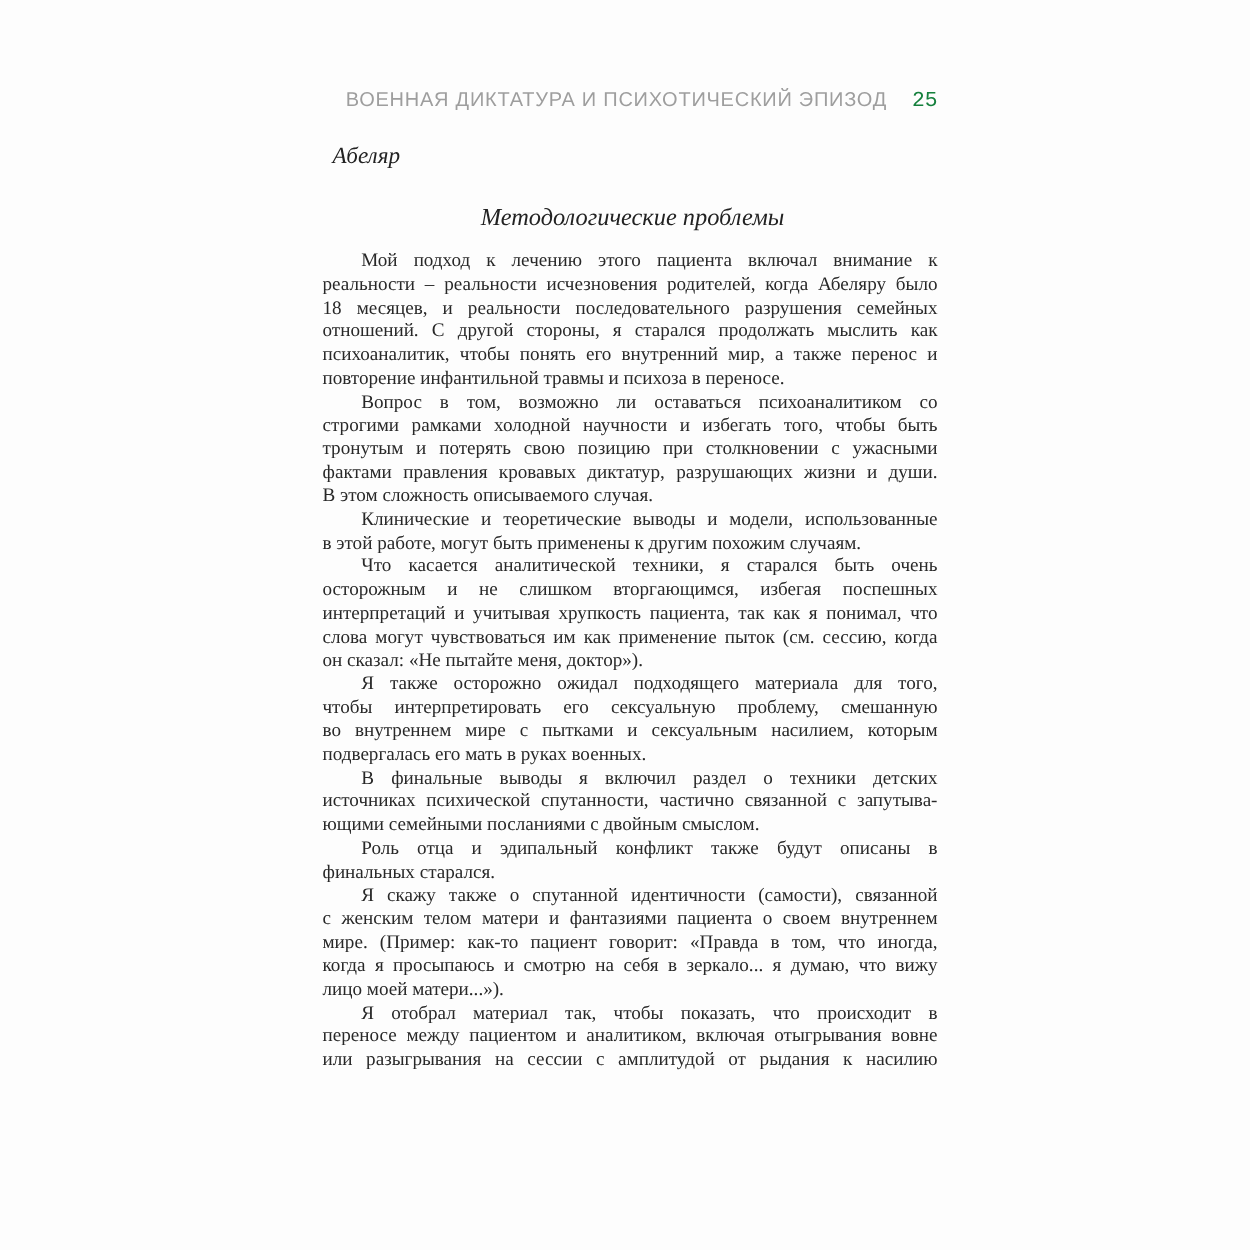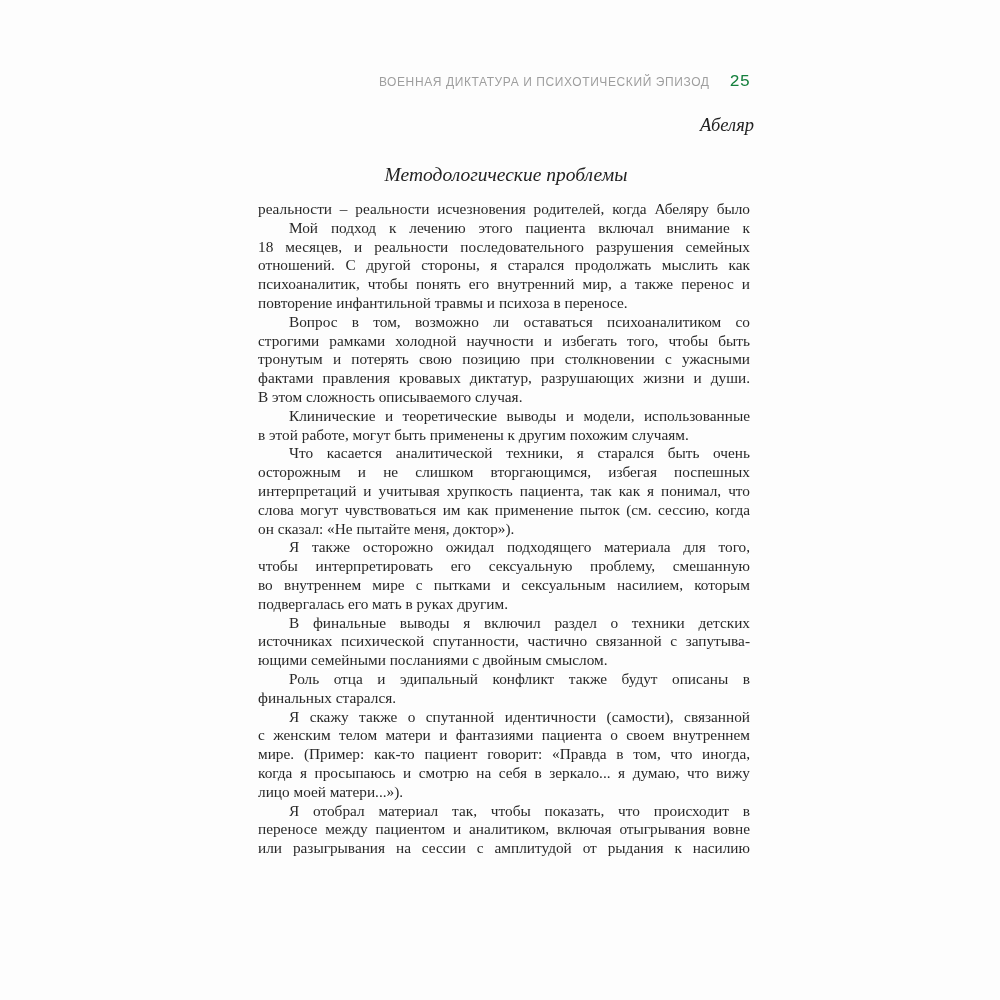--- a/index.html
+++ b/index.html
@@ -20,40 +20,40 @@
   .running-header {
     position: absolute;
     top: 72px;
     left: 258px;
     width: 492px;
     text-align: right;
     white-space: nowrap;
   }
   .rh-title {
     font-family: "Liberation Sans", sans-serif;
-    font-size: 12px;
+    font-size: 16px;
     letter-spacing: 0.6px;
     color: #9e9e9e;
     vertical-align: baseline;
   }
   .rh-page {
     font-family: Liberation Mono, monospace;
     font-size: 17px;
     color: #15803d;
     margin-left: 20px;
     vertical-align: baseline;
   }
   
   .chapter-title {
     position: absolute;
     top: 115px;
-    left: 244px;
+    left: 266px;
     width: 510px;
     margin: 0;
-    text-align: right;
+    text-align: left;
     font-style: italic;
     font-weight: normal;
     font-size: 18.5px;
     color: #222222;
   }
   
   .section-heading {
     position: absolute;
     top: 164px;
     left: 260px;
@@ -100,22 +100,22 @@
   <div class="running-header">
     <span class="rh-title">ВОЕННАЯ ДИКТАТУРА И ПСИХОТИЧЕСКИЙ ЭПИЗОД</span><span class="rh-page">25</span>
   </div>
 
   <h1 class="chapter-title">Абеляр</h1>
 
   <h2 class="section-heading">Методологические проблемы</h2>
 
   <div class="body-text" id="body-text">
       <p>
+        <span class="line first">Мой подход к лечению этого пациента включал внимание к</span>
         <span class="line">реальности – реальности исчезновения родителей, когда Абеляру было</span>
-        <span class="line first">Мой подход к лечению этого пациента включал внимание к</span>
         <span class="line">18 месяцев, и реальности последовательного разрушения семейных</span>
         <span class="line">отношений. С другой стороны, я старался продолжать мыслить как</span>
         <span class="line">психоаналитик, чтобы понять его внутренний мир, а также перенос и</span>
         <span class="line last">повторение инфантильной травмы и психоза в переносе.</span>
       </p>
       <p>
         <span class="line first">Вопрос в том, возможно ли оставаться психоаналитиком со</span>
         <span class="line">строгими рамками холодной научности и избегать того, чтобы быть</span>
         <span class="line">тронутым и потерять свою позицию при столкновении с ужасными</span>
         <span class="line">фактами правления кровавых диктатур, разрушающих жизни и души.</span>
@@ -129,21 +129,21 @@
         <span class="line first">Что касается аналитической техники, я старался быть очень</span>
         <span class="line">осторожным и не слишком вторгающимся, избегая поспешных</span>
         <span class="line">интерпретаций и учитывая хрупкость пациента, так как я понимал, что</span>
         <span class="line">слова могут чувствоваться им как применение пыток (см. сессию, когда</span>
         <span class="line last">он сказал: «Не пытайте меня, доктор»).</span>
       </p>
       <p>
         <span class="line first">Я также осторожно ожидал подходящего материала для того,</span>
         <span class="line">чтобы интерпретировать его сексуальную проблему, смешанную</span>
         <span class="line">во внутреннем мире с пытками и сексуальным насилием, которым</span>
-        <span class="line last">подвергалась его мать в руках другим.</span>
+        <span class="line last">подвергалась его мать в руках военных.</span>
       </p>
       <p>
         <span class="line first">В финальные выводы я включил раздел о техники детских</span>
         <span class="line">источниках психической спутанности, частично связанной с запутыва-</span>
         <span class="line last">ющими семейными посланиями с двойным смыслом.</span>
       </p>
       <p>
         <span class="line first">Роль отца и эдипальный конфликт также будут описаны в</span>
         <span class="line last">финальных старался.</span>
       </p>

